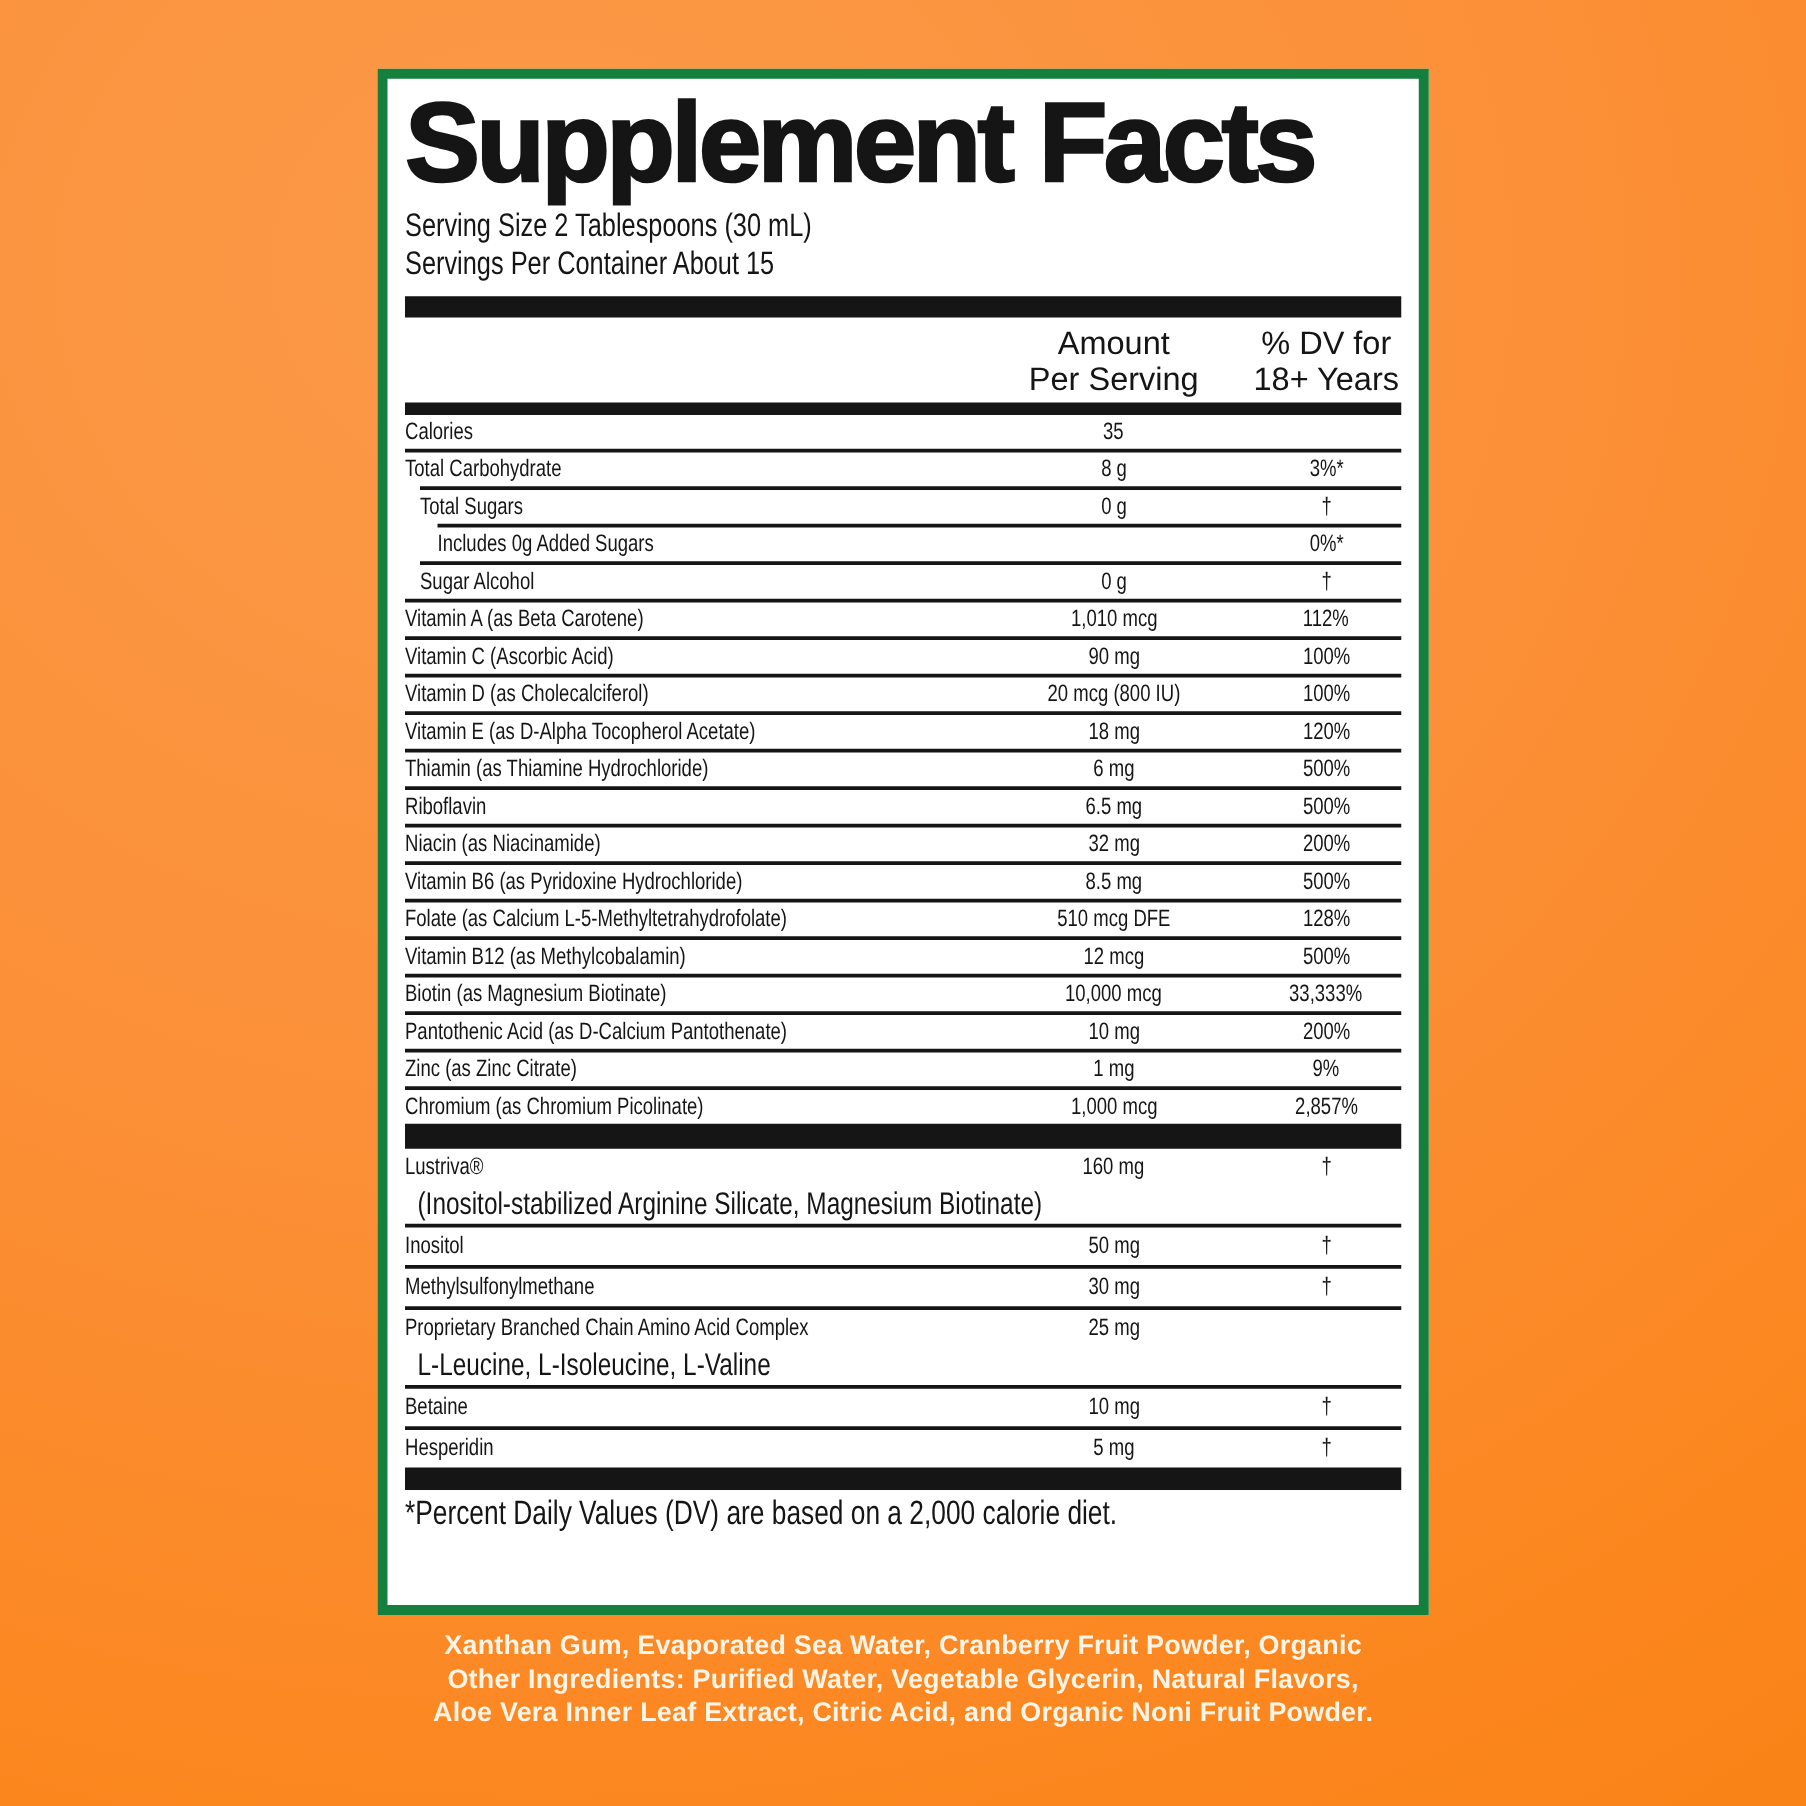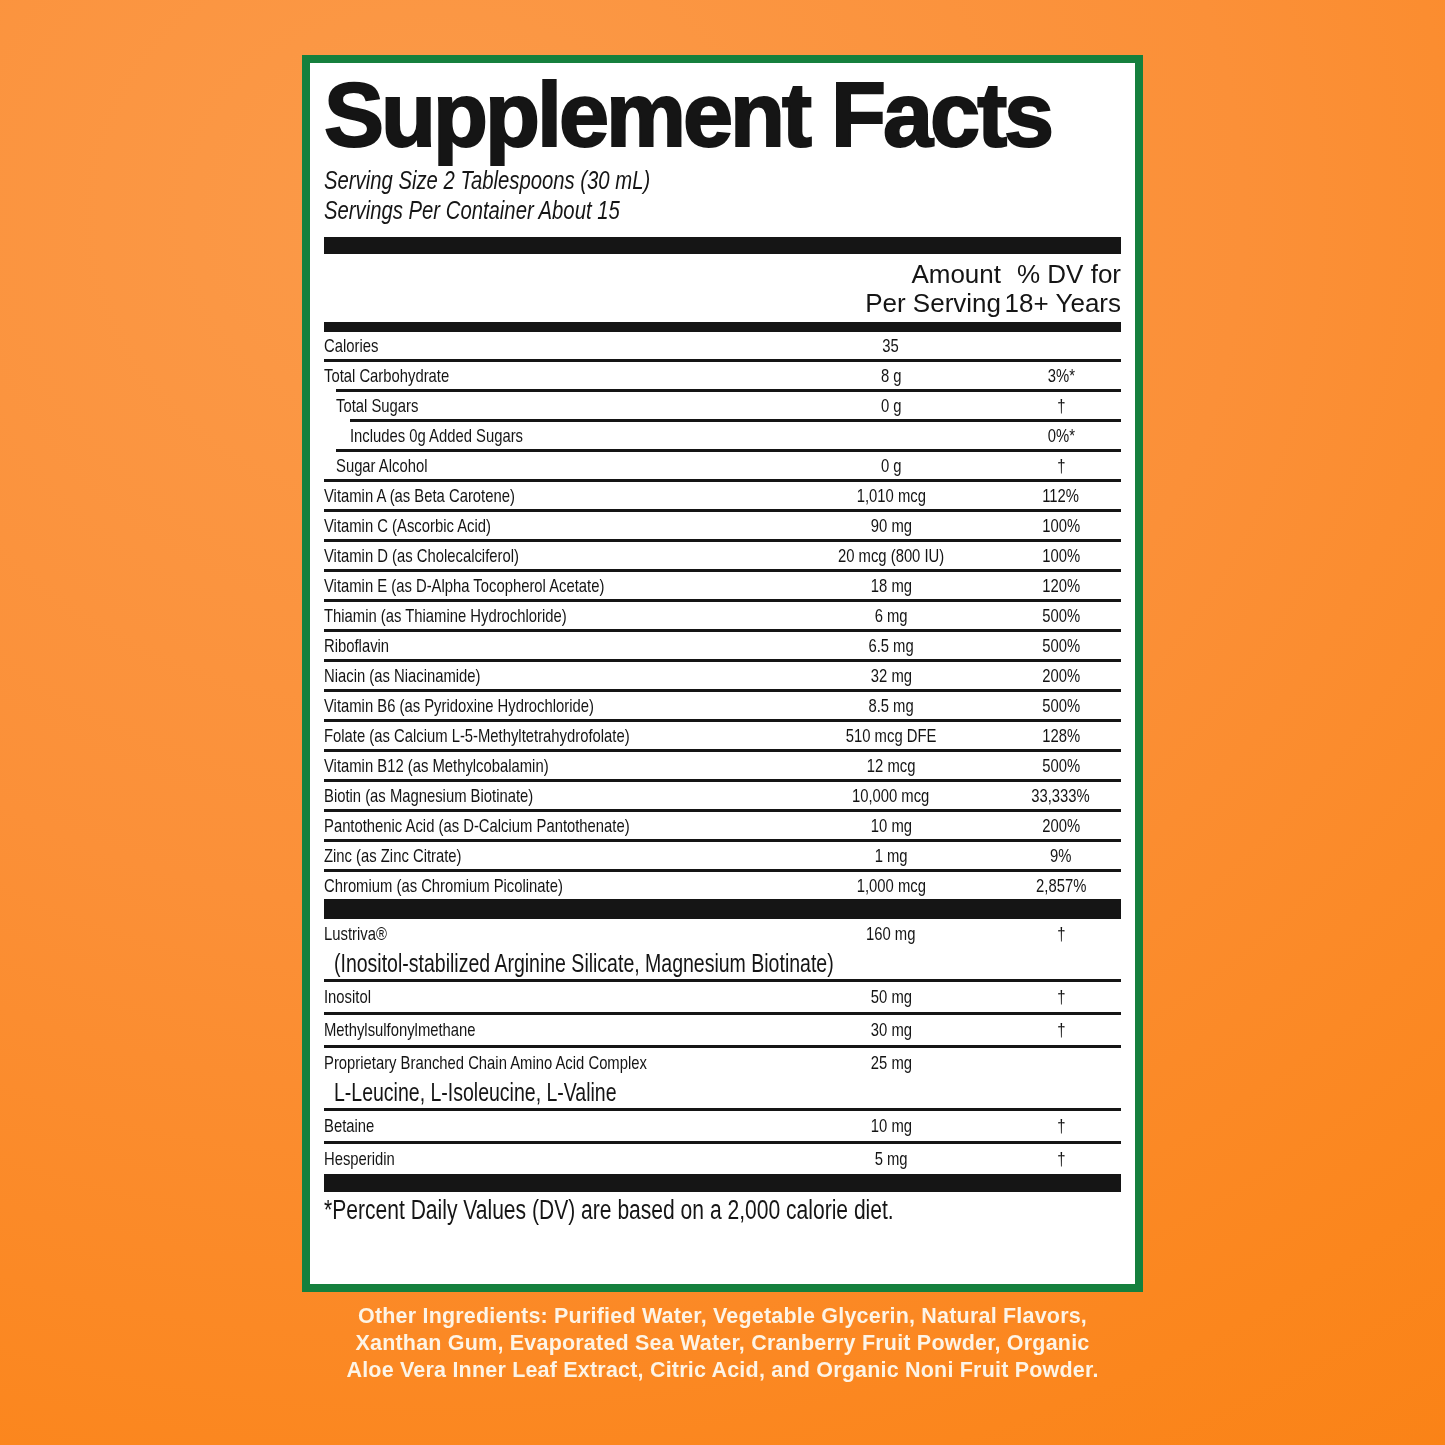--- a/index.html
+++ b/index.html
@@ -10,31 +10,31 @@
   }
   .panel{
     position:absolute;left:302px;top:55px;width:841px;height:1237px;box-sizing:border-box;
     background:#ffffff;border:8px solid #15803d;padding:6px 14px 0;overflow:hidden;
   }
   .title{
     margin:0;font-size:90px;line-height:92px;font-weight:700;letter-spacing:-3px;
     -webkit-text-stroke:2px #151515;white-space:nowrap;
   }
   .serving-block{margin-top:4px;}
-  .serving{margin:0;font-size:26px;line-height:30px;font-style:italic;}
+  .serving{margin:0;font-size:26px;line-height:30px;}
   
   .cond{display:inline-block;white-space:nowrap;transform:scaleX(0.78);transform-origin:0 50%;}
   .cond-c{transform-origin:50% 50%;}
   .bar{background:#151515;}
   .bar-1{height:17px;margin-top:12px;}
   .bar-2{height:10px;}
   .bar-mid{height:20px;}
   .bar-3{height:18px;}
   .hdr{display:grid;grid-template-columns:1fr 220px 120px;padding:6px 0 4px;font-size:26px;line-height:29px;}
-  .hdr .col{text-align:right;}
+  .hdr .col{text-align:center;}
   .grid3{display:grid;grid-template-columns:1fr 220px 120px;align-items:center;min-height:27px;font-size:19px;}
   #rows-secondary .grid3{min-height:30px;}
   .row + .row::before{content:"";display:block;height:3px;background:#151515;}
   .row[data-ind="1"]::before{margin-left:12px;}
   .row[data-ind="2"]::before{margin-left:26px;}
   .c-amt,.c-dv{text-align:center;}
   .c-name.ind1{padding-left:12px;}
   .c-name.ind2{padding-left:26px;}
   .subline{font-size:25px;line-height:28px;padding:0 0 2px 10px;}
   .footnotes{margin-top:4px;}
@@ -307,16 +307,16 @@
 
   <div class="bar bar-3"></div>
 
   <div class="footnotes">
     <p class="footnote"><span class="cond">*Percent Daily Values (DV) are based on a 2,000 calorie diet.</span></p>
 
   </div>
 </section>
 
 <div class="other">
+  <div>Xanthan Gum, Evaporated Sea Water, Cranberry Fruit Powder, Organic</div>
   <div>Other Ingredients: Purified Water, Vegetable Glycerin, Natural Flavors,</div>
-  <div>Xanthan Gum, Evaporated Sea Water, Cranberry Fruit Powder, Organic</div>
   <div>Aloe Vera Inner Leaf Extract, Citric Acid, and Organic Noni Fruit Powder.</div>
 </div>
 
 </body></html>

